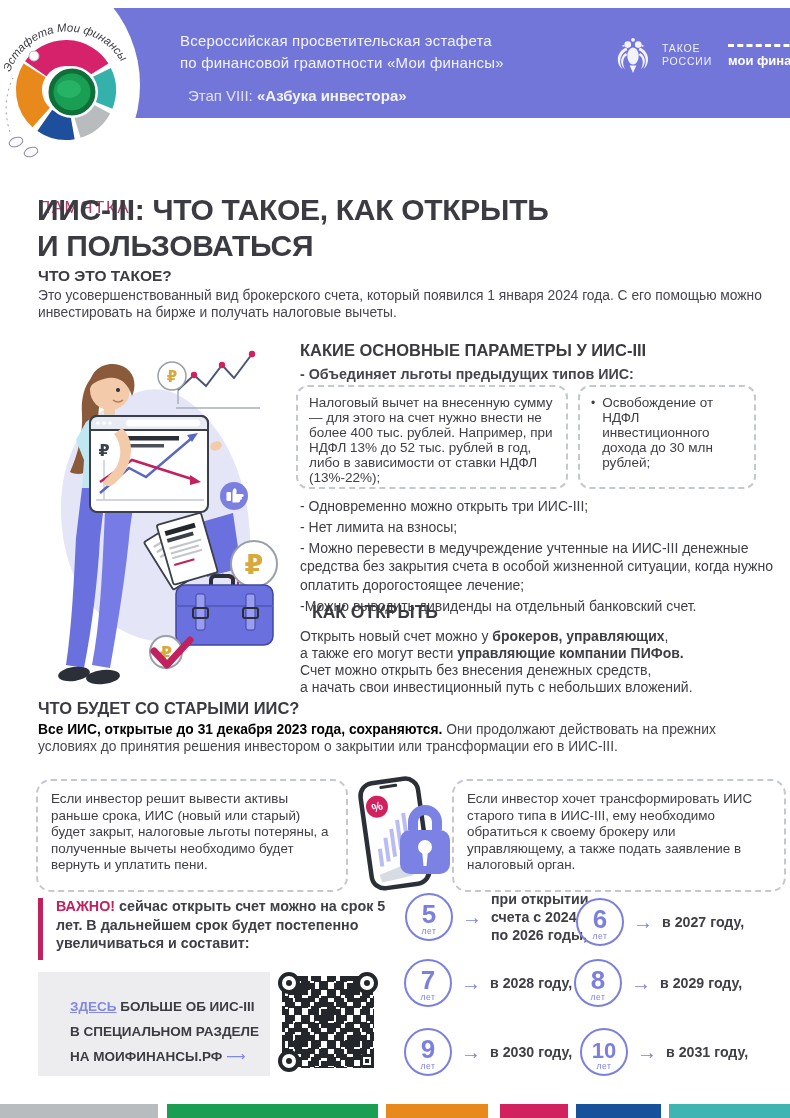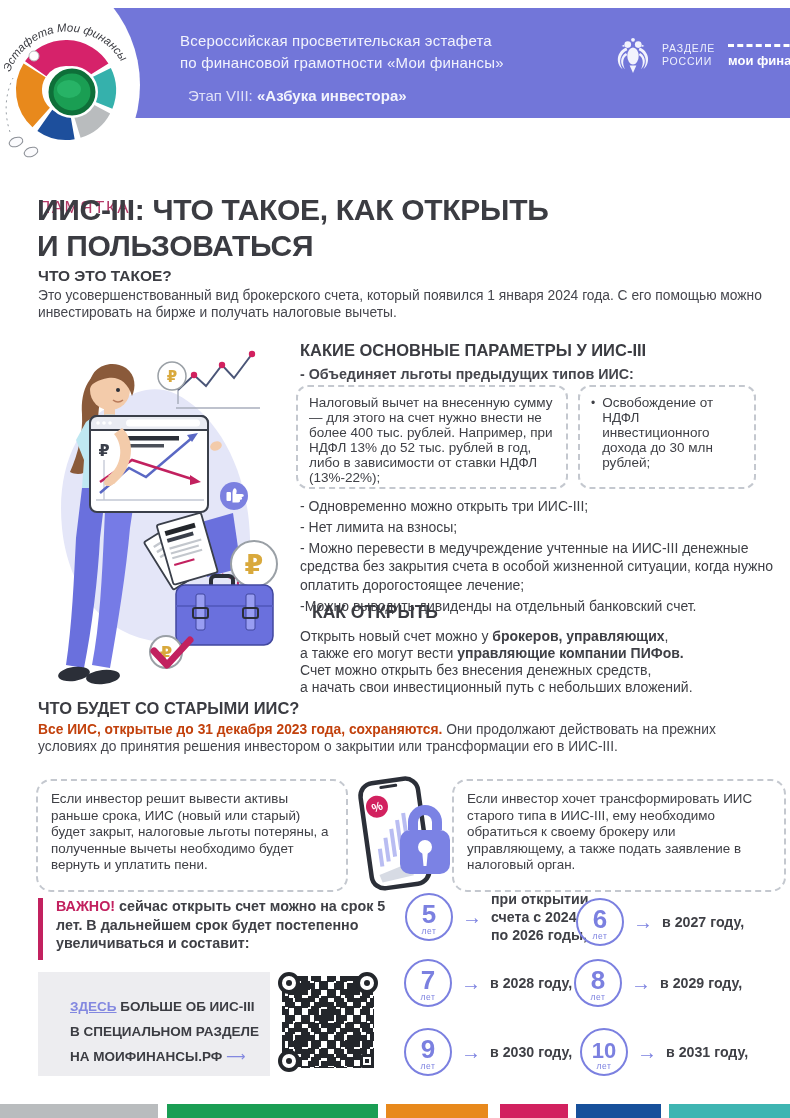--- a/index.html
+++ b/index.html
@@ -50,21 +50,21 @@
 
   .howopen-heading { left:312px; top:602px; font-size:17.5px; }
   .howopen-body { position:absolute; left:300px; top:628px; width:480px; color:#3f4046;
                   font-size:14px; line-height:17px; font-weight:500; white-space:pre-line; }
   .howopen-body b { font-weight:bold; }
 
   
   .old-heading { left:38px; top:699px; font-size:16.5px; }
   .old-body { position:absolute; left:38px; top:721px; width:734px; color:#45464d;
               font-size:13.8px; line-height:17.3px; }
-  .old-body b { color:#c2410c; }
+  .old-body b { color:#000000; }
   .obox1 { left:36px; top:779px; width:312px; height:113px; border-radius:15px;
            font-size:13.4px; line-height:16.5px; padding:10px 13px; }
   .obox2 { left:452px; top:779px; width:334px; height:113px; border-radius:15px;
            font-size:13.4px; line-height:16.5px; padding:10px 13px; }
   .phone-art { position:absolute; left:348px; top:774px; }
 
   
   .imp-bar { position:absolute; left:38px; top:898px; width:5px; height:62px; background:#c2215f; }
   .imp-text { position:absolute; left:56px; top:897px; width:352px; color:#3f4046;
               font-size:14.3px; line-height:18.6px; font-weight:600; }
@@ -138,21 +138,21 @@
             <path d="M29 11 l3 1.5 -3 1 z"></path>
           <ellipse cx="20" cy="23" rx="6" ry="9"></ellipse>
           <path d="M13 14 C 3 18 1 30 9 37 C 4 29 7 20 14 17 Z"></path>
           <path d="M12.5 20 C 6 24 6 32 11.5 37 C 8 30 10 24 14 22 Z"></path>
           <path d="M27 14 C 37 18 39 30 31 37 C 36 29 33 20 26 17 Z"></path>
           <path d="M27.5 20 C 34 24 34 32 28.5 37 C 32 30 30 24 26 22 Z"></path>
           <path d="M16.5 33 h7 l-3.5 8 z"></path>
         </g>
       </svg>
       <div class="minfin-text">
-        <div>РАЗДЕЛЕ</div>
+        <div>ТАКОЕ</div>
         <div>РОССИИ</div>
       </div>
     </div>
     <div class="myfin-logo">
       <div class="myfin-dash"></div>
       <div class="myfin-text">мои финансы</div>
     </div>
   </div>
 
   <div class="logo-blob"></div>

